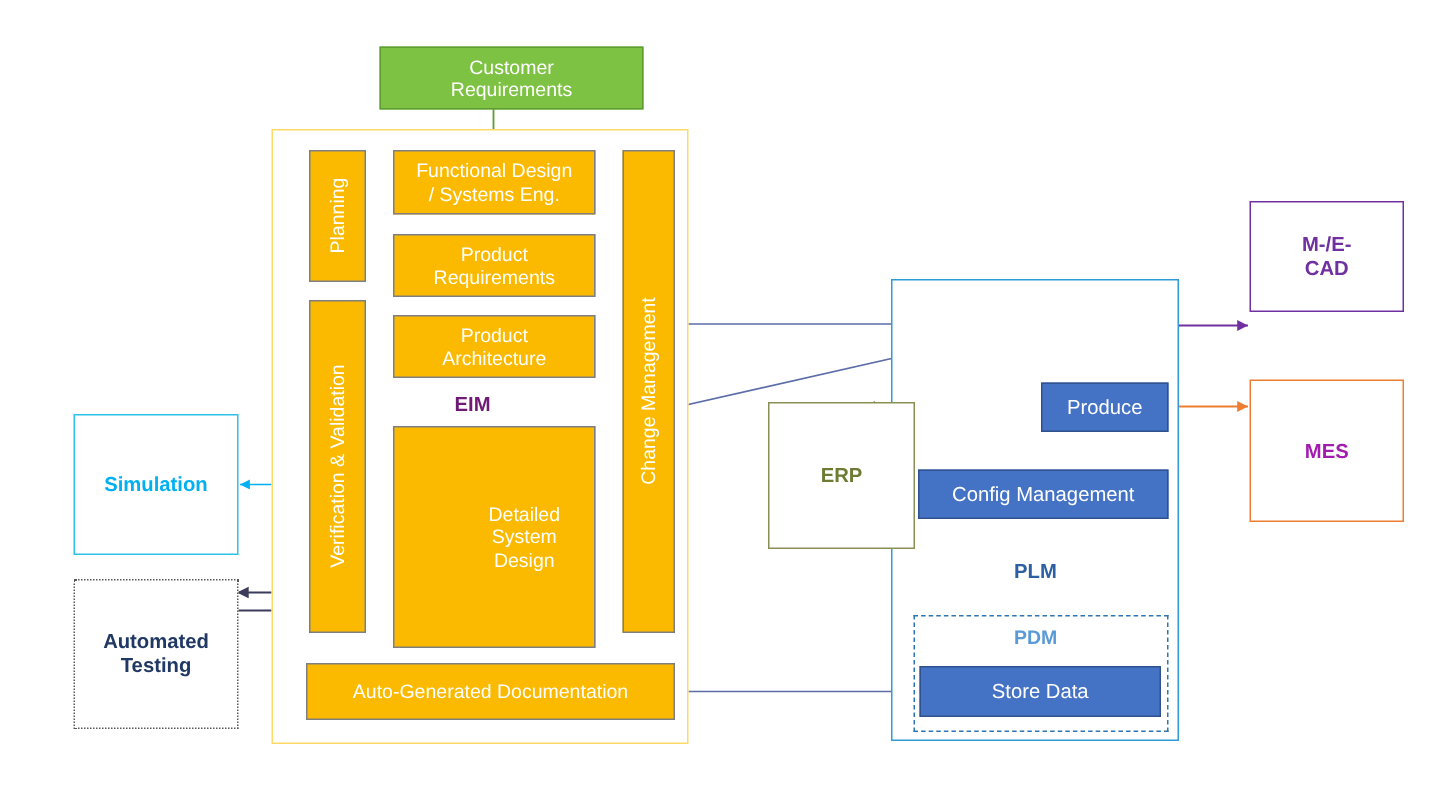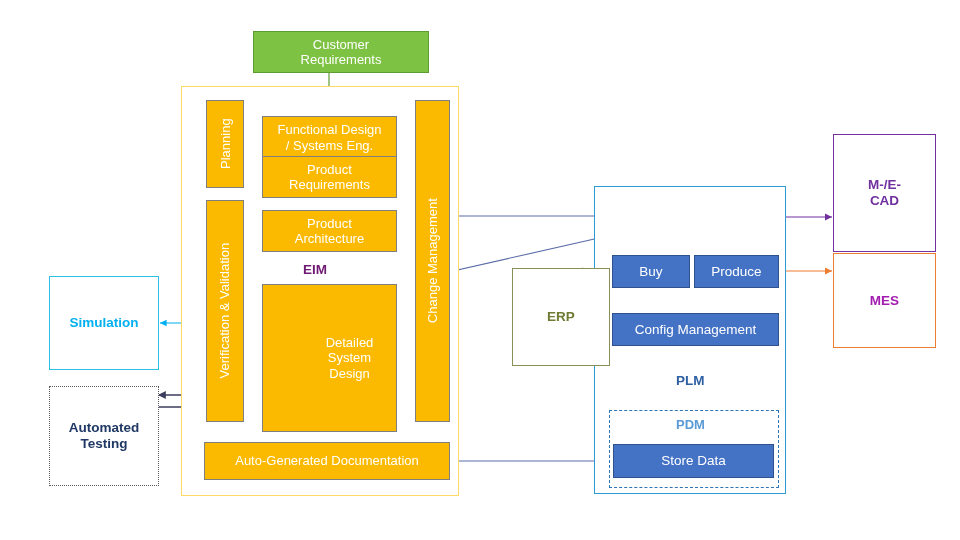--- a/index.html
+++ b/index.html
@@ -152,21 +152,21 @@
   </div>
 
   <div class="box amber-v" style="left:206px;top:200px;width:38px;height:222px;">
     <span>Verification &amp; Validation</span>
   </div>
 
   <div class="box amber-v" style="left:415px;top:100px;width:35px;height:322px;">
     <span>Change Management</span>
   </div>
 
-  <div class="box amber" style="left:262px;top:100px;width:135px;height:43px;flex-direction:column;margin-top:16px;">
+  <div class="box amber" style="left:262px;top:100px;width:135px;height:43px;flex-direction:column;">
     <span>Functional Design</span>
     <span>/ Systems Eng.</span>
   </div>
 
   <div class="box amber" style="left:262px;top:156px;width:135px;height:42px;flex-direction:column;">
     <span>Product</span>
     <span>Requirements</span>
   </div>
 
   <div class="box amber" style="left:262px;top:210px;width:135px;height:42px;flex-direction:column;">
@@ -177,23 +177,20 @@
   <div class="box amber" style="left:262px;top:284px;width:135px;height:148px;flex-direction:column;padding-left:40px;">
     <span>Detailed System</span>
     <span>Design</span>
   </div>
 
   <div class="box amber" style="left:204px;top:442px;width:246px;height:38px;">
     <span>Auto-Generated Documentation</span>
   </div>
 
 
-  <div class="box blue" style="left:612px;top:255px;width:78px;height:33px;">
-    <span>Buy</span>
-  </div>
 
   <div class="box blue" style="left:694px;top:255px;width:85px;height:33px;">
     <span>Produce</span>
   </div>
 
   <div class="box blue" style="left:612px;top:313px;width:167px;height:33px;">
     <span>Config Management</span>
   </div>
 
   <div class="box blue" style="left:613px;top:444px;width:161px;height:34px;">
@@ -206,21 +203,21 @@
 
   <div class="box hollow" style="left:49px;top:386px;width:110px;height:100px;border:1.5px dotted #595959;color:#1F3864;flex-direction:column;">
     <span>Automated</span>
     <span>Testing</span>
   </div>
 
   <div class="box hollow" style="left:49px;top:276px;width:110px;height:94px;border:1.5px solid #2EC1E8;color:#00B0F0;">
     <span>Simulation</span>
   </div>
 
-  <div class="box hollow" style="left:833px;top:134px;width:103px;height:118px;border:1.5px solid #7030A0;color:#7030A0;flex-direction:column;">
+  <div class="box hollow" style="left:833px;top:134px;width:103px;height:74px;border:1.5px solid #7030A0;color:#7030A0;flex-direction:column;">
     <span>M-/E-</span>
     <span>CAD</span>
   </div>
 
   <div class="box hollow" style="left:833px;top:253px;width:103px;height:95px;border:1.5px solid #ED7D31;color:#a21caf;">
     <span>MES</span>
   </div>
 
   <div class="lbl" style="left:303px;top:262px;color:#701a75;font-size:13.5px;">EIM</div>
   <div class="lbl" style="left:676px;top:373px;color:#2E5FA3;font-size:13.5px;">PLM</div>

